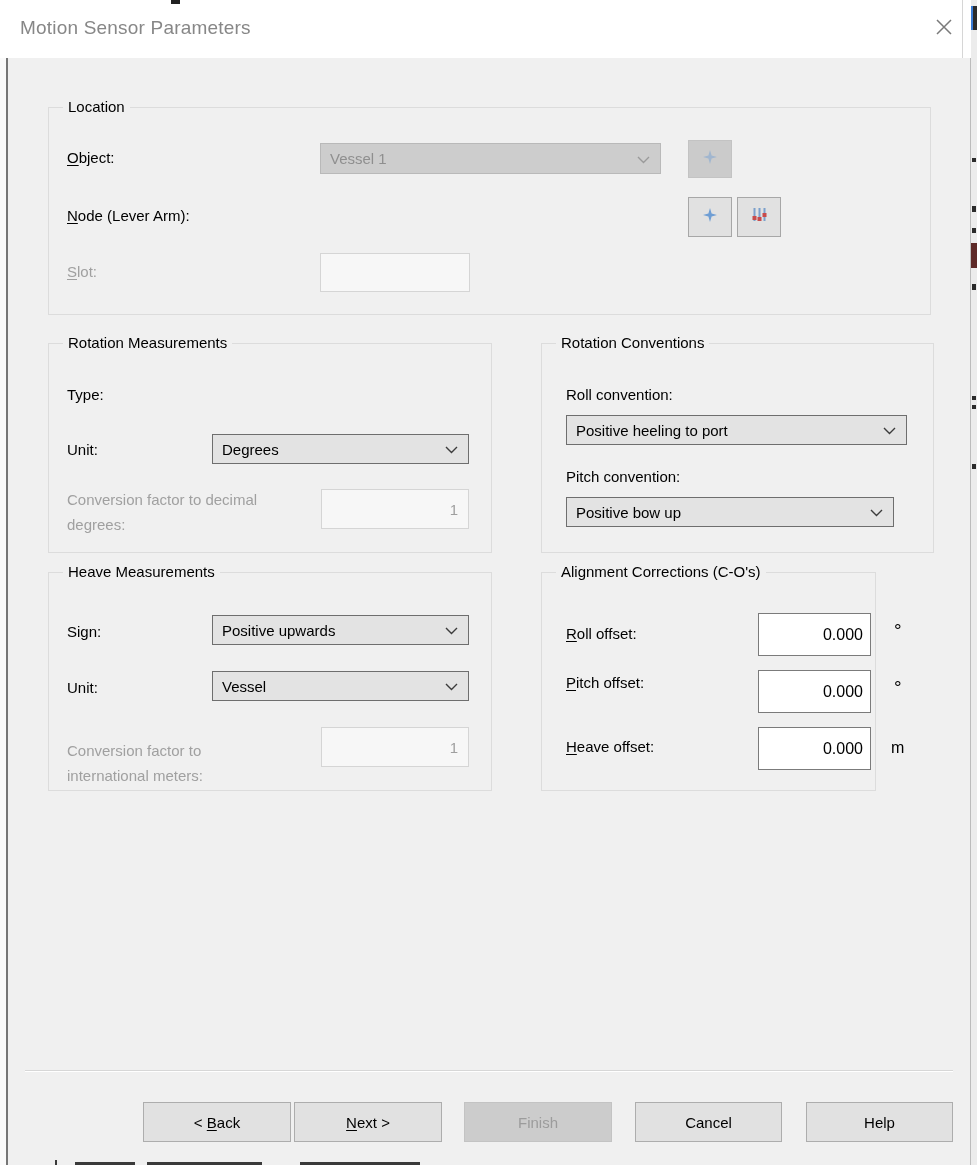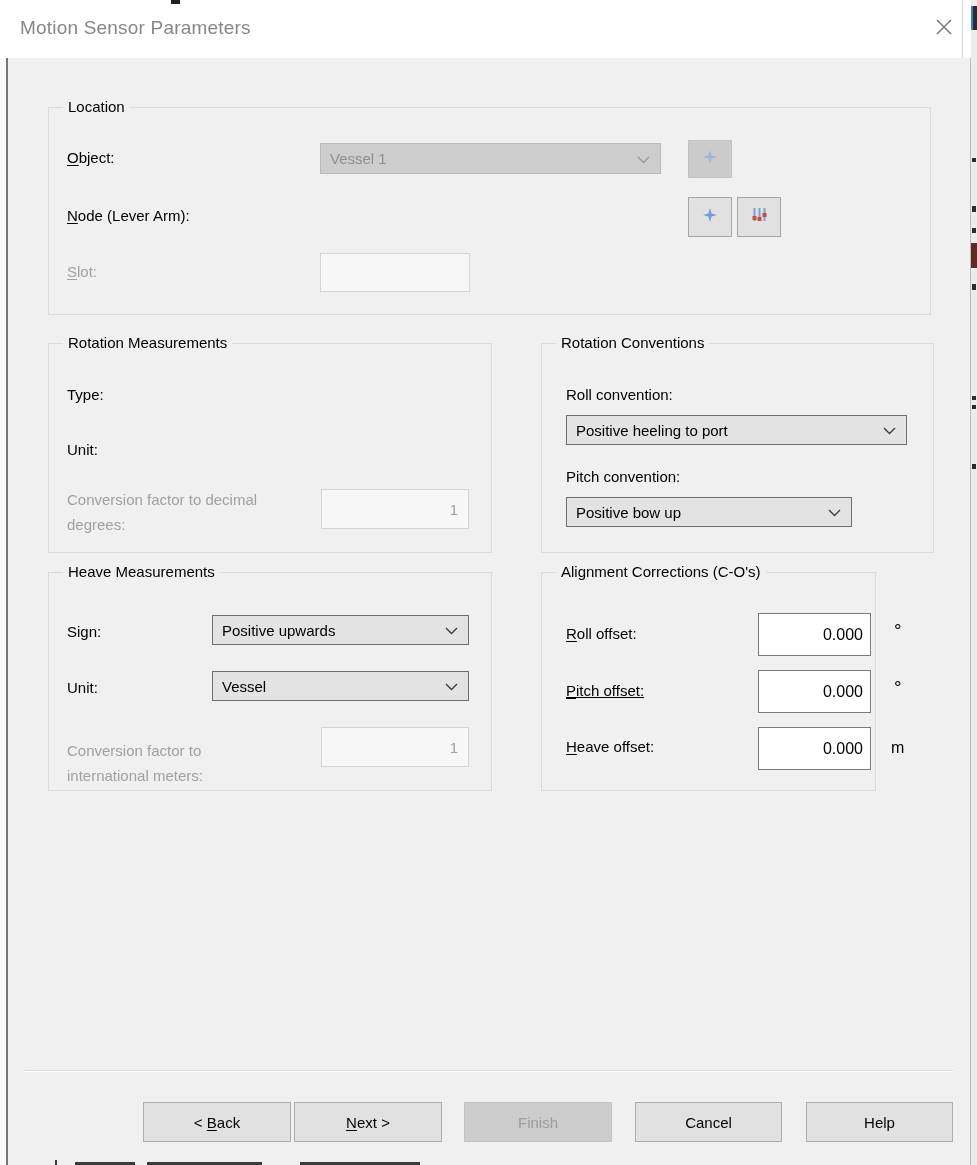--- a/index.html
+++ b/index.html
@@ -147,20 +147,28 @@
     <input type="text" disabled="" value="" style="">
   </div>
 </div>
 
 <div class="group" style="left:48px;top:343px;width:444px;height:210px;">
   <div class="group-title">Rotation Measurements</div>
 
   <div class="lbl" style="left:18px;top:42px;">Type:</div>
 
   <div class="lbl" style="left:18px;top:97px;">Unit:</div>
+  <div class="combo" style="left:163px;top:90px;width:257px;height:30px;">
+    <span class="combo-text">Degrees</span>
+    <span class="chev">
+      <svg width="13" height="8" viewBox="0 0 13 8">
+          <polyline points="1,1 6.5,6.5 12,1" stroke="#3c3c3c" stroke-width="1.4" fill="none"></polyline>
+        </svg>
+    </span>
+  </div>
 
   <div class="lbl disabled wrap" style="left:18px;top:143px;width:215px;">Conversion factor to decimal degrees:</div>
   <div class="tb disabled" style="left:272px;top:145px;width:148px;height:40px;">
     <input type="text" disabled="" value="1" style="">
   </div>
 </div>
 
 <div class="group" style="left:541px;top:343px;width:393px;height:210px;">
   <div class="group-title">Rotation Conventions</div>
 
@@ -168,21 +176,21 @@
   <div class="combo" style="left:24px;top:71px;width:341px;height:30px;">
     <span class="combo-text">Positive heeling to port</span>
     <span class="chev">
       <svg width="13" height="8" viewBox="0 0 13 8">
           <polyline points="1,1 6.5,6.5 12,1" stroke="#3c3c3c" stroke-width="1.4" fill="none"></polyline>
         </svg>
     </span>
   </div>
 
   <div class="lbl" style="left:24px;top:124px;">Pitch convention:</div>
-  <div class="combo" style="left:24px;top:153px;width:286px;height:30px;">
+  <div class="combo" style="left:24px;top:153px;width:328px;height:30px;">
     <span class="combo-text">Positive bow up</span>
     <span class="chev">
       <svg width="13" height="8" viewBox="0 0 13 8">
           <polyline points="1,1 6.5,6.5 12,1" stroke="#3c3c3c" stroke-width="1.4" fill="none"></polyline>
         </svg>
     </span>
   </div>
 </div>
 
 <div class="group" style="left:48px;top:572px;width:444px;height:219px;">
@@ -218,21 +226,21 @@
   <div class="group-title">Alignment Corrections (C-O's)</div>
 
   <div class="lbl" style="left:24px;top:52px;">
     <span></span><span class="accel">R</span><span>oll offset:</span>
   </div>
   <div class="tb" style="left:216px;top:40px;width:113px;height:43px;">
     <input type="text" value="0.000" style="">
   </div>
   <div class="unit deg" style="left:352px;top:47px;">°</div>
 
-  <div class="lbl" style="left:24px;top:109px;text-decoration:underline;">
+  <div class="lbl" style="left:24px;top:101px;">
     <span></span><span class="accel">P</span><span>itch offset:</span>
   </div>
   <div class="tb" style="left:216px;top:97px;width:113px;height:43px;">
     <input type="text" value="0.000" style="">
   </div>
   <div class="unit deg" style="left:352px;top:104px;">°</div>
 
   <div class="lbl" style="left:24px;top:165px;">
     <span></span><span class="accel">H</span><span>eave offset:</span>
   </div>

